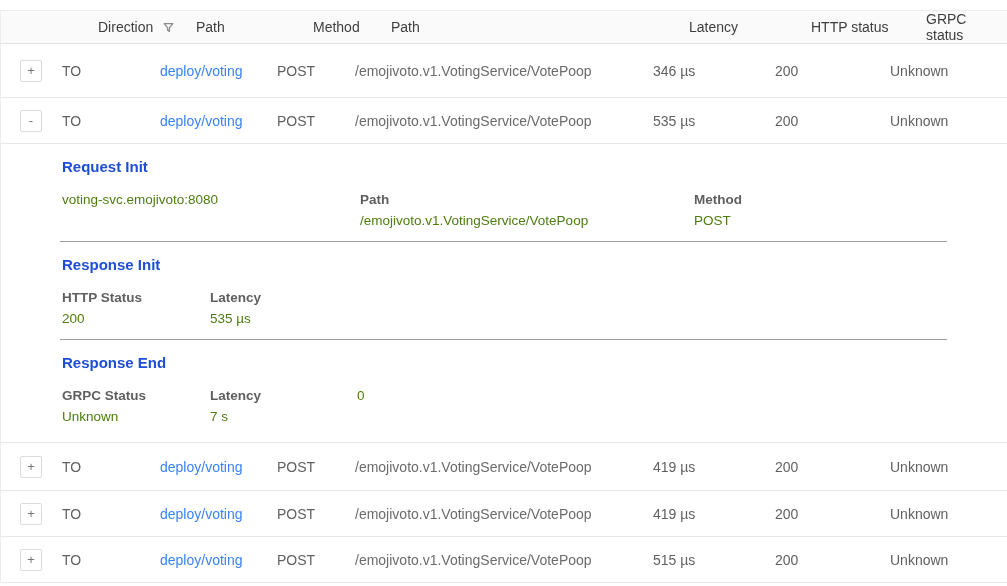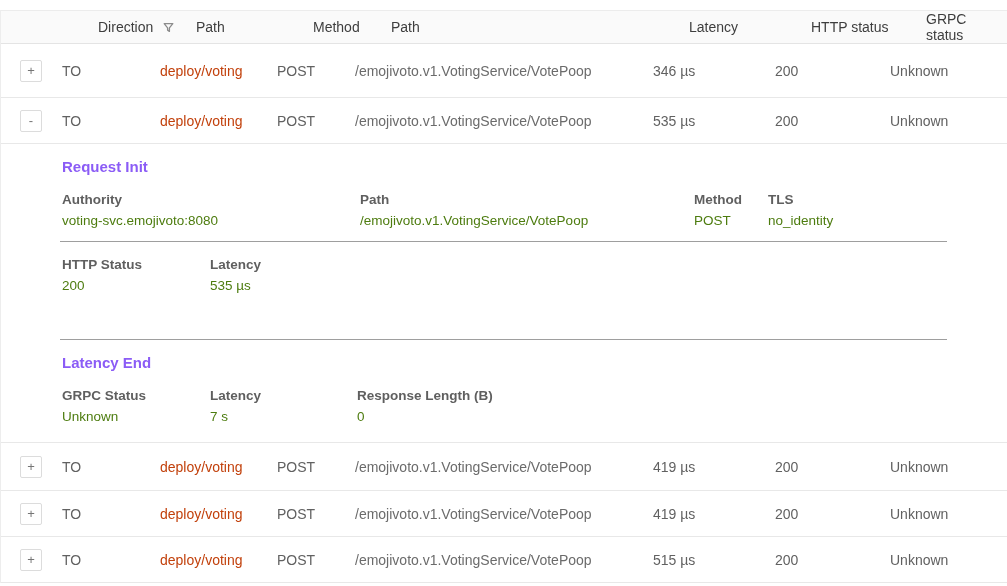--- a/index.html
+++ b/index.html
@@ -53,34 +53,34 @@
 
   .cell-expand { display:flex; justify-content:center; }
   .toggle-btn {
     width:22px; height:22px;
     border:1px solid #dcdcdc; border-radius:2px;
     background:#fff; color:#757575;
     font-family:inherit; font-size:13px; line-height:1;
     display:flex; align-items:center; justify-content:center;
     cursor:pointer; padding:0;
   }
-  .link { color:#c2410c; text-decoration:none; cursor:pointer; }
+  .link { color:#3b82f6; text-decoration:none; cursor:pointer; }
   .c-path { color:#6b6b6b; }
 
   
   .detail { height:299px; background:#fff; border-bottom:1px solid #e8e8e8; }
   .d-section {
     margin:0 60px;
     padding:14px 0 0 2px;
     height:98px;
   }
   .d-bordered { border-bottom:1px solid #9e9e9e; }
   .d-last { height:103px; }
   .d-title {
-    font-size:15px; font-weight:700; color:#8b5cf6;
+    font-size:15px; font-weight:700; color:#1d4ed8;
     line-height:18px; margin-bottom:15px;
   }
   .d-grid { display:grid; }
   .g-req { grid-template-columns:298px 334px 74px 77px 1fr; }
   .g-rinit { grid-template-columns:148px 1fr; }
   .g-rend { grid-template-columns:148px 147px 1fr; }
   .d-label {
     font-size:13.5px; font-weight:700; color:#5f5f5f;
     line-height:17px; margin-bottom:4px;
   }
@@ -136,64 +136,59 @@
     <div>200</div>
     <div>Unknown</div>
   </div>
 
   <div class="detail">
 
     <div class="d-section d-bordered">
       <div class="d-title">Request Init</div>
       <div class="d-grid g-req">
         <div>
-          <div class="d-label">Authority</div>
           <div class="d-value">voting-svc.emojivoto:8080</div>
         </div>
         <div>
           <div class="d-label">Path</div>
           <div class="d-value">/emojivoto.v1.VotingService/VotePoop</div>
         </div>
         <div>
           <div class="d-label">Method</div>
           <div class="d-value">POST</div>
         </div>
-        <div>
-          <div class="d-label">TLS</div>
-          <div class="d-value">no_identity</div>
-        </div>
       </div>
     </div>
 
     <div class="d-section d-bordered">
+      <div class="d-title">Response Init</div>
       <div class="d-grid g-rinit">
         <div>
           <div class="d-label">HTTP Status</div>
           <div class="d-value">200</div>
         </div>
         <div>
           <div class="d-label">Latency</div>
           <div class="d-value">535 µs</div>
         </div>
       </div>
     </div>
 
     <div class="d-section d-last">
-      <div class="d-title">Latency End</div>
+      <div class="d-title">Response End</div>
       <div class="d-grid g-rend">
         <div>
           <div class="d-label">GRPC Status</div>
           <div class="d-value">Unknown</div>
         </div>
         <div>
           <div class="d-label">Latency</div>
           <div class="d-value">7 s</div>
         </div>
         <div>
-          <div class="d-label">Response Length (B)</div>
           <div class="d-value">0</div>
         </div>
       </div>
     </div>
 
   </div>
 
   <div class="row trow r-mid">
     <div class="cell-expand">
       <button class="toggle-btn">+</button>

